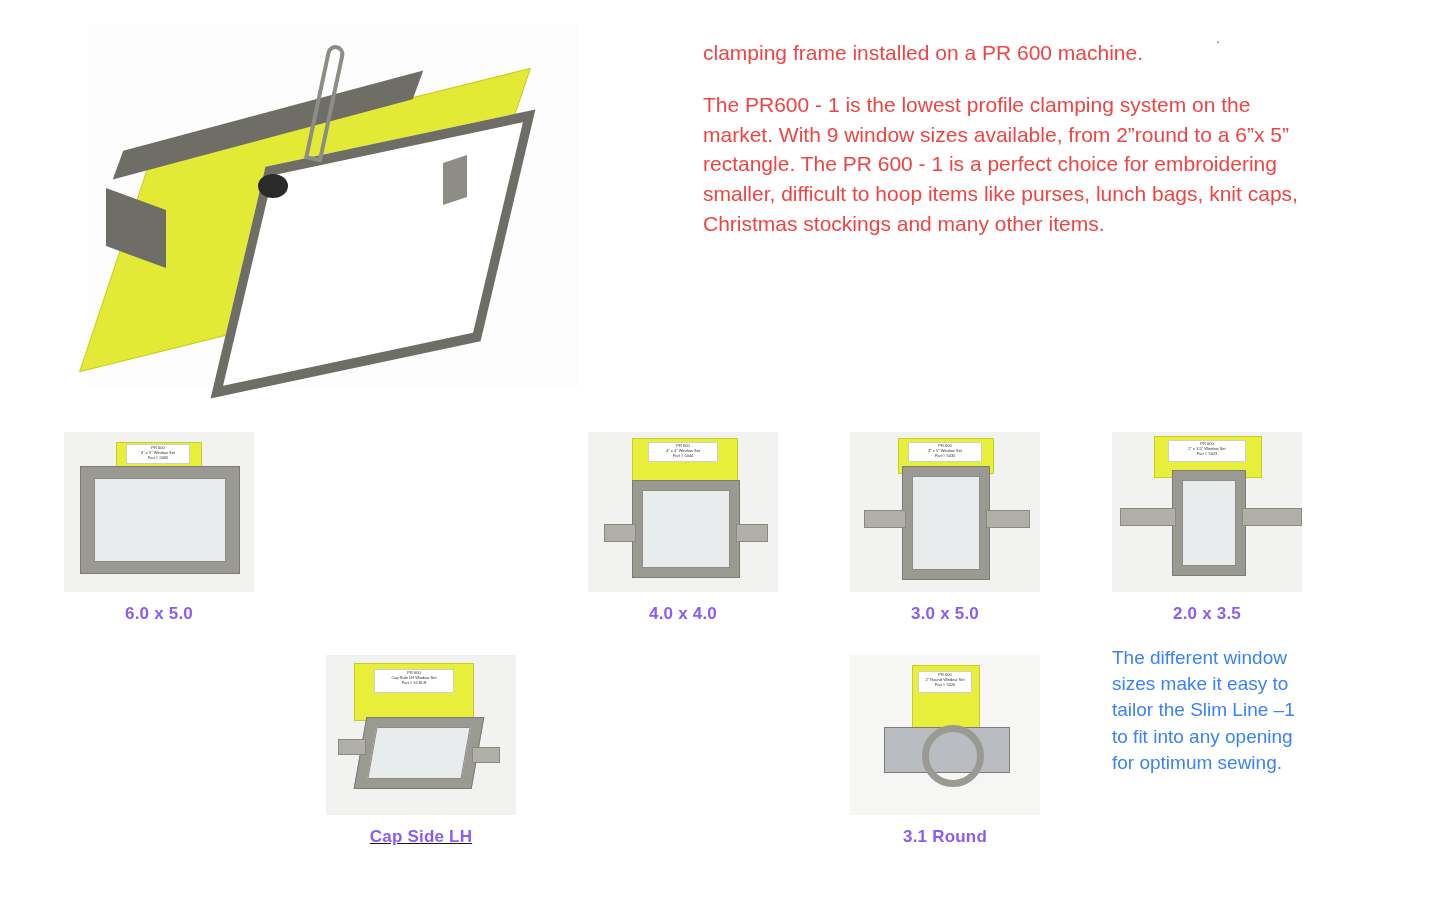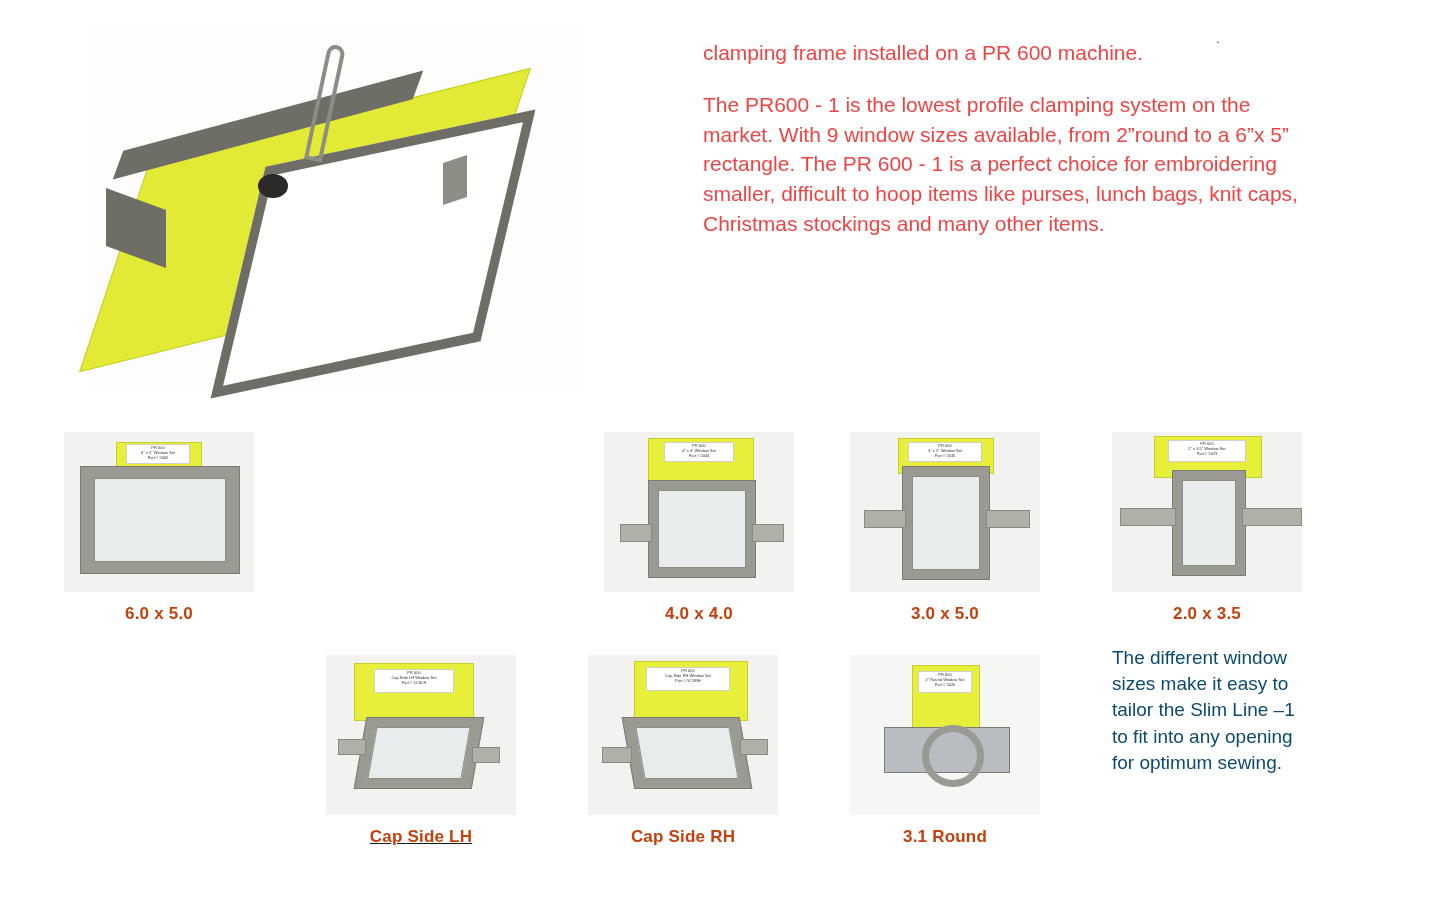--- a/index.html
+++ b/index.html
@@ -71,31 +71,31 @@
     margin: 0 auto;
     background: #f2f2f0;
     position: relative;
     overflow: hidden;
   }
   .cell .caption {
     margin-top: 12px;
     font-size: 17px;
     font-weight: bold;
     letter-spacing: 0.2px;
-    color: #c2410c;
+    color: #8b5cf6;
   }
 
   .side-note {
     position: absolute;
     left: 1112px;
     top: 645px;
     width: 195px;
     font-size: 19px;
     line-height: 1.38;
-    color: #0c4a6e;
+    color: #3b82f6;
   }
 
   
   .plate {
     position: absolute;
     background: #9a9a92;
     border: 1px solid #7c7c74;
   }
   .yellow {
     position: absolute;
@@ -215,21 +215,21 @@
         <div class="label-tag" style="left:62px;top:12px;width:64px;height:20px;white-space:pre-line;">PR 600
 6" x 5" Window Set
 Part # 5065</div>
         <div class="plate" style="left:16px;top:34px;width:158px;height:106px;"></div>
         <div class="window" style="left:30px;top:46px;width:130px;height:82px;"></div>
       </div>
       <div class="caption">6.0 x 5.0</div>
     </div>
 
 
-    <div class="cell" style="left:568px;">
+    <div class="cell" style="left:552px;">
       <div class="thumb">
         <div class="yellow" style="left:44px;top:6px;width:104px;height:52px;"></div>
         <div class="label-tag" style="left:60px;top:10px;width:70px;height:20px;white-space:pre-line;">PR 600
 4" x 4" Window Set
 Part # 5044</div>
         <div class="plate" style="left:44px;top:48px;width:106px;height:96px;"></div>
         <div class="window" style="left:54px;top:58px;width:86px;height:76px;"></div>
         <div class="metal-bar" style="left:16px;top:92px;width:30px;height:16px;"></div>
         <div class="metal-bar" style="left:148px;top:92px;width:30px;height:16px;"></div>
       </div>
@@ -276,33 +276,20 @@
 Cap Side LH Window Set
 Part # 5CSLH</div>
         <div class="plate" style="left:34px;top:62px;width:116px;height:70px;transform:skewX(-10deg);"></div>
         <div class="window" style="left:46px;top:72px;width:92px;height:50px;transform:skewX(-10deg);"></div>
         <div class="metal-bar" style="left:12px;top:84px;width:26px;height:14px;"></div>
         <div class="metal-bar" style="left:146px;top:92px;width:26px;height:14px;"></div>
       </div>
       <div class="caption">Cap Side LH</div>
     </div>
 
-    <div class="cell" style="left:552px;">
-      <div class="thumb">
-        <div class="yellow" style="left:46px;top:6px;width:112px;height:58px;"></div>
-        <div class="label-tag" style="left:58px;top:12px;width:84px;height:24px;white-space:pre-line;">PR 600
-Cap Side RH Window Set
-Part # 5CSRH</div>
-        <div class="plate" style="left:40px;top:62px;width:116px;height:70px;transform:skewX(10deg);"></div>
-        <div class="window" style="left:52px;top:72px;width:92px;height:50px;transform:skewX(10deg);"></div>
-        <div class="metal-bar" style="left:14px;top:92px;width:28px;height:14px;"></div>
-        <div class="metal-bar" style="left:152px;top:84px;width:26px;height:14px;"></div>
-      </div>
-      <div class="caption">Cap Side RH</div>
-    </div>
 
     <div class="cell" style="left:814px;">
       <div class="thumb" style="background:#f6f6f4;">
         <div class="yellow" style="left:62px;top:10px;width:66px;height:62px;"></div>
         <div class="label-tag" style="left:68px;top:16px;width:54px;height:22px;white-space:pre-line;">PR 600
 2" Round Window Set
 Part # 5020</div>
         <div class="plate" style="left:34px;top:72px;width:124px;height:44px;background:#b9bcc0;"></div>
         <div class="ring" style="left:72px;top:70px;width:48px;height:48px;border-width:7px;"></div>
       </div>

